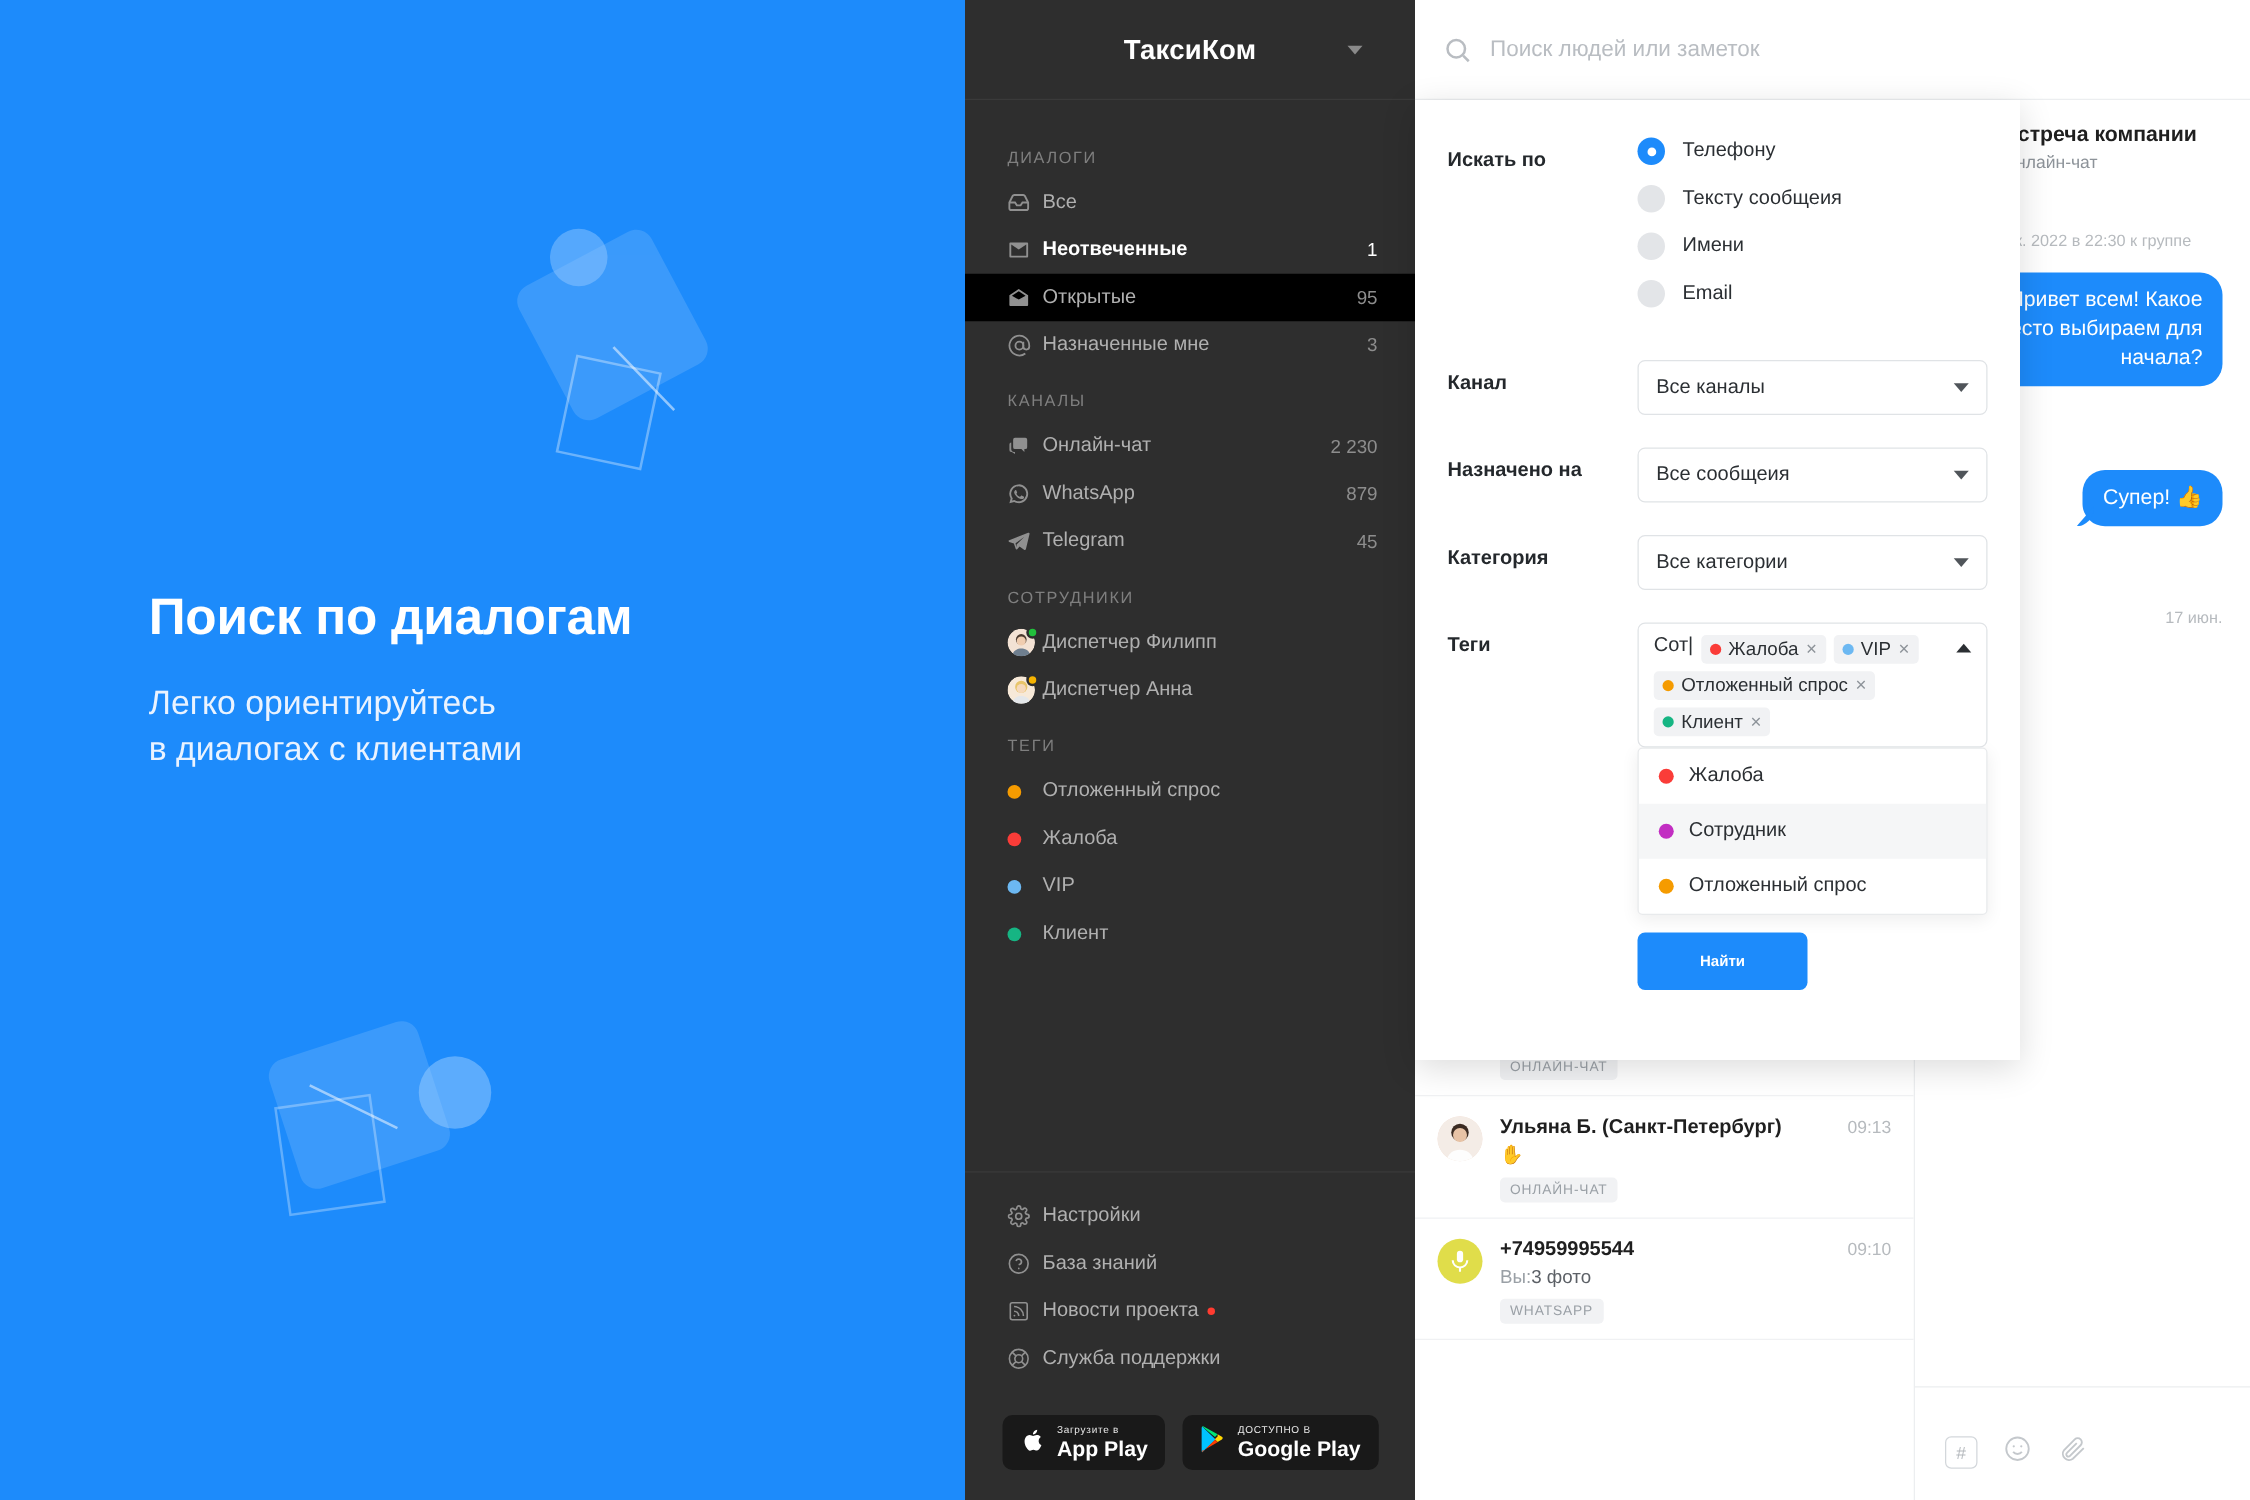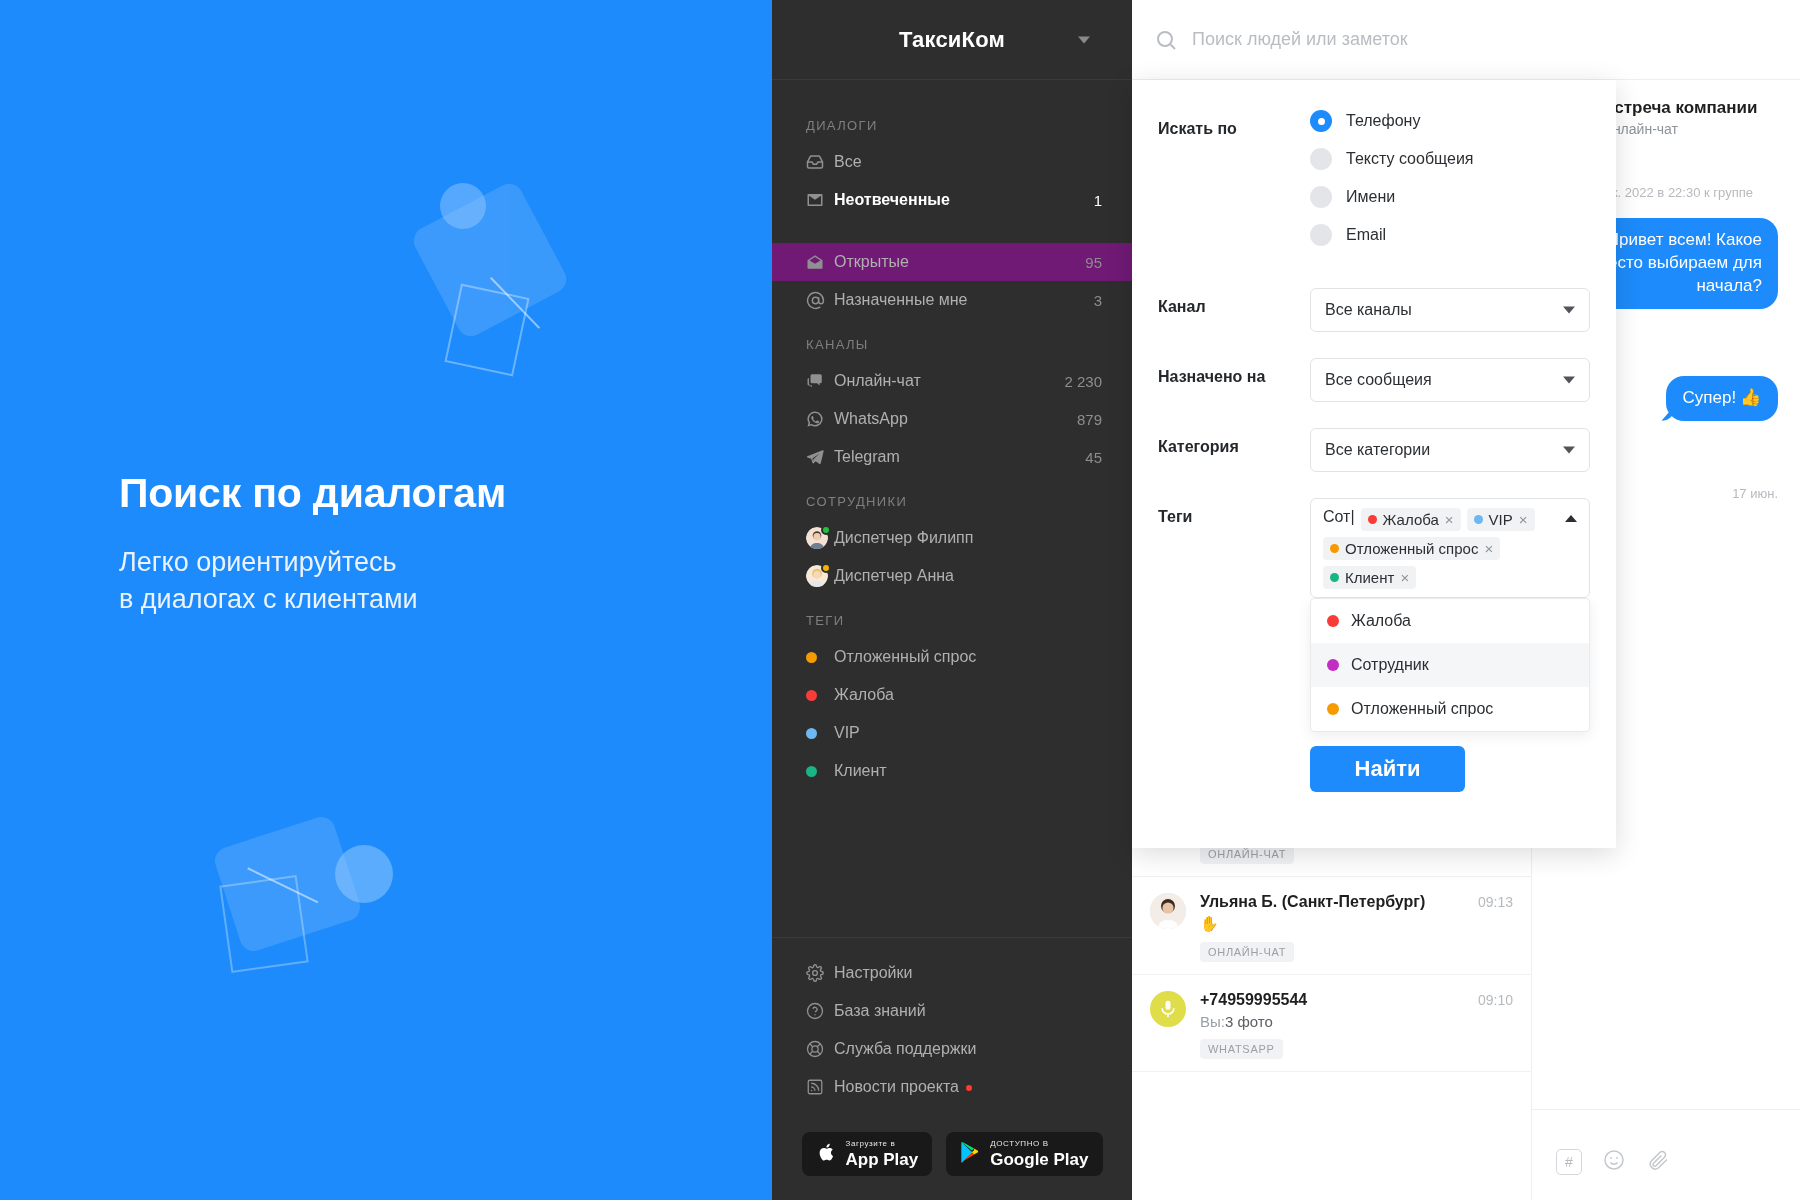--- a/index.html
+++ b/index.html
@@ -100,21 +100,21 @@
     padding: 18px 0 10px 34px; text-transform: uppercase;
   }
   .sb-item {
     display:flex; align-items:center;
     height: 38px; padding: 0 30px 0 34px;
     color:#b0b0b0; font-size: 16px;
   }
   .sb-item .ico { width: 28px; flex:0 0 28px; display:flex; align-items:center; color:#909090; }
   .sb-item .lbl { flex: 1 1 auto; white-space: nowrap; }
   .sb-item .cnt { color:#8d8d8d; font-size: 15px; }
-  .sb-item.active { background:#701a75;margin-top:24px; }
+  .sb-item.active { background:#000000; }
   .sb-item.bold .lbl { color:#ffffff; font-weight:bold; }
   .sb-item.bold .cnt { color:#ffffff; }
   .dot { width: 11px; height: 11px; border-radius:50%; display:inline-block; }
   .av { width: 22px; height: 22px; border-radius: 50%; position: relative; overflow: visible; }
   .av .pic { width:22px;height:22px;border-radius:50%; display:block; }
   .av .status {
     position:absolute; right:-3px; top:-2px; width:10px;height:10px;border-radius:50%;
     border: 2px solid #2e2e2e;
   }
   .sb-footer { border-top: 1px solid #3a3a3a; padding: 16px 0 0 0; }
@@ -247,22 +247,22 @@
     width: 280px; margin-top: 0px;
     border:1px solid #e8eaec; border-radius:4px; background:#fff;
     box-shadow: 0 4px 14px rgba(0,0,0,.07);
     overflow:hidden;
   }
   .dd-item { display:flex; align-items:center; gap:12px; padding: 13px 16px; font-size:16px; color:#2b2f33; }
   .dd-item.hl { background:#f5f6f7; }
   .dd-item .d { width:12px;height:12px;border-radius:50%; flex:0 0 12px; }
   .findbtn {
     margin-left: 152px; margin-top: 14px;
-    background:#1d8bfb; color:#fff; font-weight:bold; font-size:22px;
-    border:none; border-radius:6px; width: 155px; height:46px; cursor:pointer;
+    background:#1d8bfb; color:#fff; font-weight:bold; font-size:12px;
+    border:none; border-radius:6px; width: 136px; height:46px; cursor:pointer;
     font-family: inherit;
   }
 </style>
 </head>
 <body>
 
 <div id="root">
 
   <div class="promo">
     <div class="deco deco-bubble deco1">
@@ -456,36 +456,36 @@
               <circle cx="12" cy="12" r="10"></circle>
               <path d="M9.1 9a3 3 0 0 1 5.8 1c0 2-3 3-3 3"></path>
               <circle cx="12" cy="17" r=".9" fill="currentColor" stroke="none"></circle>
             </svg>
         </span>
         <span class="lbl">База знаний</span>
       </div>
       <div class="sb-item">
         <span class="ico">
           <svg width="18" height="18" viewBox="0 0 24 24" fill="none" stroke="currentColor" stroke-width="1.7">
+              <rect x="3" y="3" width="18" height="18" rx="2"></rect>
+              <path d="M7 17a0 0 0 0 1 0 0M7 12a5 5 0 0 1 5 5M7 7a10 10 0 0 1 10 10"></path>
+              <circle cx="7.4" cy="16.6" r="1" fill="currentColor" stroke="none"></circle>
+            </svg>
+        </span>
+        <span class="lbl"><span>Новости проекта</span><span class="news-dot"></span></span>
+      </div>
+      <div class="sb-item">
+        <span class="ico">
+          <svg width="18" height="18" viewBox="0 0 24 24" fill="none" stroke="currentColor" stroke-width="1.7">
               <circle cx="12" cy="12" r="10"></circle>
               <circle cx="12" cy="12" r="4.2"></circle>
               <path d="M4.9 4.9 9 9M15 15l4.1 4.1M19.1 4.9 15 9M9 15l-4.1 4.1"></path>
             </svg>
         </span>
         <span class="lbl">Служба поддержки</span>
-      </div>
-      <div class="sb-item">
-        <span class="ico">
-          <svg width="18" height="18" viewBox="0 0 24 24" fill="none" stroke="currentColor" stroke-width="1.7">
-              <rect x="3" y="3" width="18" height="18" rx="2"></rect>
-              <path d="M7 17a0 0 0 0 1 0 0M7 12a5 5 0 0 1 5 5M7 7a10 10 0 0 1 10 10"></path>
-              <circle cx="7.4" cy="16.6" r="1" fill="currentColor" stroke="none"></circle>
-            </svg>
-        </span>
-        <span class="lbl"><span>Новости проекта</span><span class="news-dot"></span></span>
       </div>
 
       <div class="sb-badges">
         <div class="store-badge">
           <span>
             <svg width="21" height="24" viewBox="0 0 24 24" fill="#fff">
                 <path d="M17.05 12.9c0-2.4 1.96-3.55 2.05-3.6-1.12-1.63-2.86-1.86-3.47-1.88-1.48-.15-2.88.87-3.63.87-.75 0-1.9-.85-3.12-.83-1.6.03-3.08.93-3.9 2.37-1.66 2.88-.43 7.15 1.2 9.5.8 1.15 1.74 2.44 2.98 2.4 1.2-.05 1.65-.78 3.1-.78s1.86.78 3.12.75c1.29-.02 2.1-1.17 2.89-2.33.91-1.34 1.29-2.63 1.3-2.7-.03-.01-2.5-.96-2.52-3.77zM14.7 5.6c.66-.8 1.1-1.91.98-3.02-.95.04-2.1.63-2.78 1.43-.61.7-1.14 1.83-1 2.91 1.06.08 2.14-.54 2.8-1.32z"></path>
               </svg>
           </span>
           <span class="txts">

